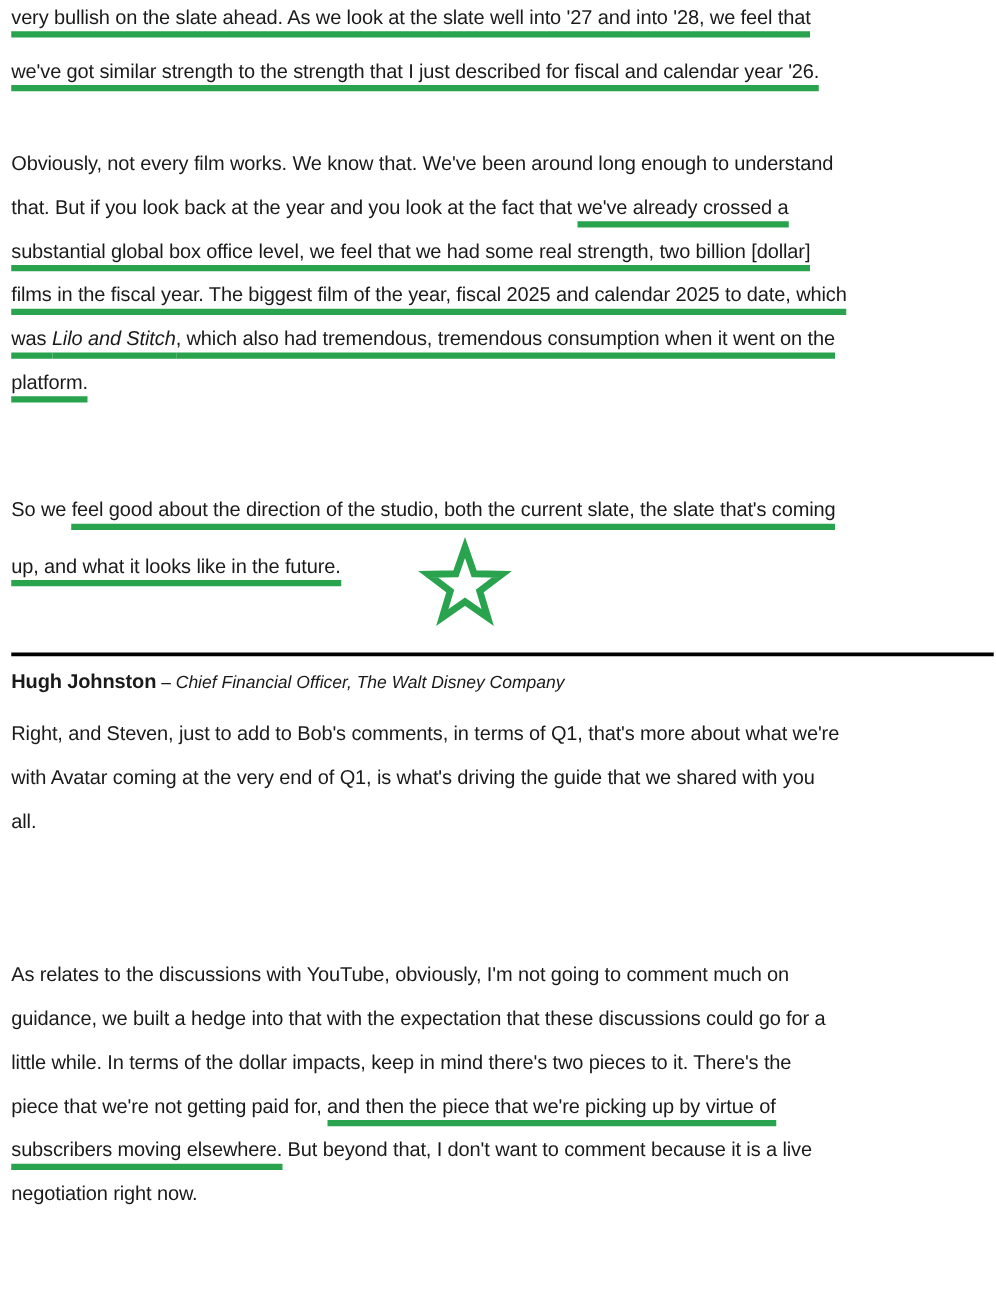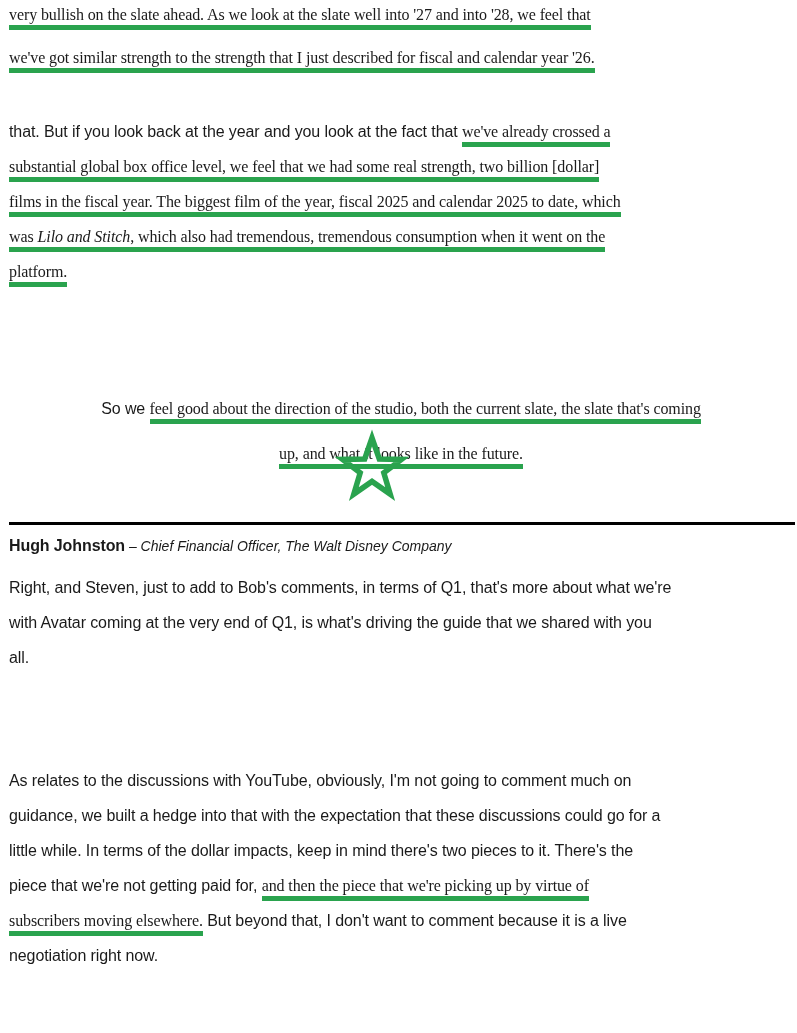--- a/index.html
+++ b/index.html
@@ -7,21 +7,21 @@
   body {
     width:797px; height:1033px; position:relative; overflow:hidden;
     background:#ffffff; color:var(--ink);
     font-family:"Liberation Sans","DejaVu Sans",sans-serif;
   }
   .para {
     position:absolute; left:9px; width:784px;
     font-size:16px; letter-spacing:-0.1px; white-space:nowrap;
   }
   .line { }
-  .u { border-bottom:5px solid var(--green); padding-bottom:2px;font-family:Liberation Serif, serif; }
+  .u { border-bottom:5px solid var(--green); padding-bottom:2px; }
   .i { font-style:italic; }
   .divider {
     position:absolute; left:9px; top:522px; width:786px; height:3px;
     background:#000000;
   }
   .speaker {
     position:absolute; left:9px; top:537px; width:784px;
     font-size:16px; white-space:nowrap;
   }
   .speaker .name { font-weight:bold; letter-spacing:-0.1px; }
@@ -33,27 +33,28 @@
 </style>
 </head>
 <body>
 
 <div id="paragraphs">
     <div class="para" style="top: -7px; line-height: 43px;">
       <div class="line"><span class="u">very bullish on the slate ahead. As we look at the slate well into '27 and into '28, we feel that</span></div>
       <div class="line"><span class="u">we've got similar strength to the strength that I just described for fiscal and calendar year '26.</span></div>
     </div>
     <div class="para" style="top: 114px; line-height: 35px;">
+      <div class="line"><span>Obviously, not every film works. We know that. We've been around long enough to understand</span></div>
       <div class="line"><span>that. But if you look back at the year and you look at the fact that </span><span class="u">we've already crossed a</span></div>
       <div class="line"><span class="u">substantial global box office level, we feel that we had some real strength, two billion [dollar]</span></div>
       <div class="line"><span class="u">films in the fiscal year. The biggest film of the year, fiscal 2025 and calendar 2025 to date, which</span></div>
       <div class="line"><span class="u">was </span><span class="u i">Lilo and Stitch</span><span class="u">, which also had tremendous, tremendous consumption when it went on the</span></div>
       <div class="line"><span class="u">platform.</span></div>
     </div>
-    <div class="para" style="top: 386px; line-height: 45px; text-align: center;">
+    <div class="para" style="top: 386px; line-height: 45px;">
       <div class="line"><span>So we </span><span class="u">feel good about the direction of the studio, both the current slate, the slate that's coming</span></div>
       <div class="line"><span class="u">up, and what it looks like in the future.</span></div>
     </div>
     <div class="para" style="top: 570px; line-height: 35px;">
       <div class="line"><span>Right, and Steven, just to add to Bob's comments, in terms of Q1, that's more about what we're</span></div>
       <div class="line"><span>with Avatar coming at the very end of Q1, is what's driving the guide that we shared with you</span></div>
       <div class="line"><span>all.</span></div>
     </div>
     <div class="para" style="top: 763px; line-height: 35px;">
       <div class="line"><span>As relates to the discussions with YouTube, obviously, I'm not going to comment much on</span></div>

